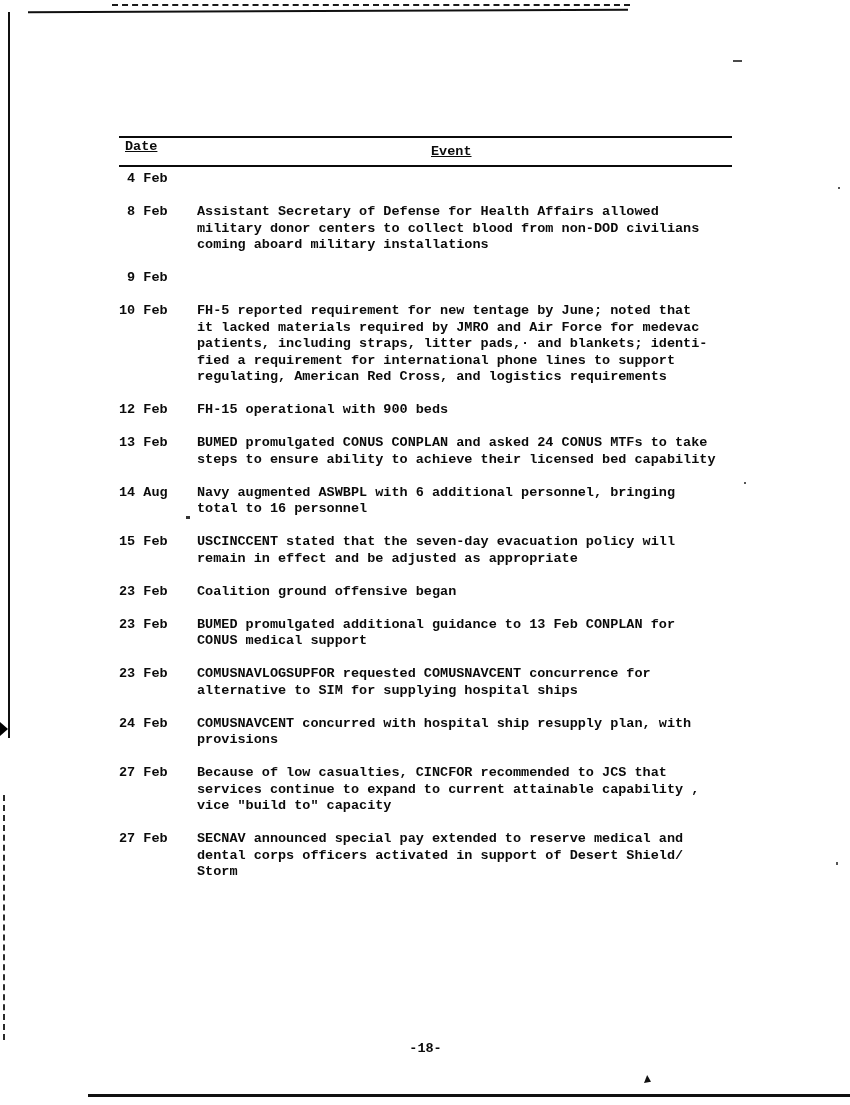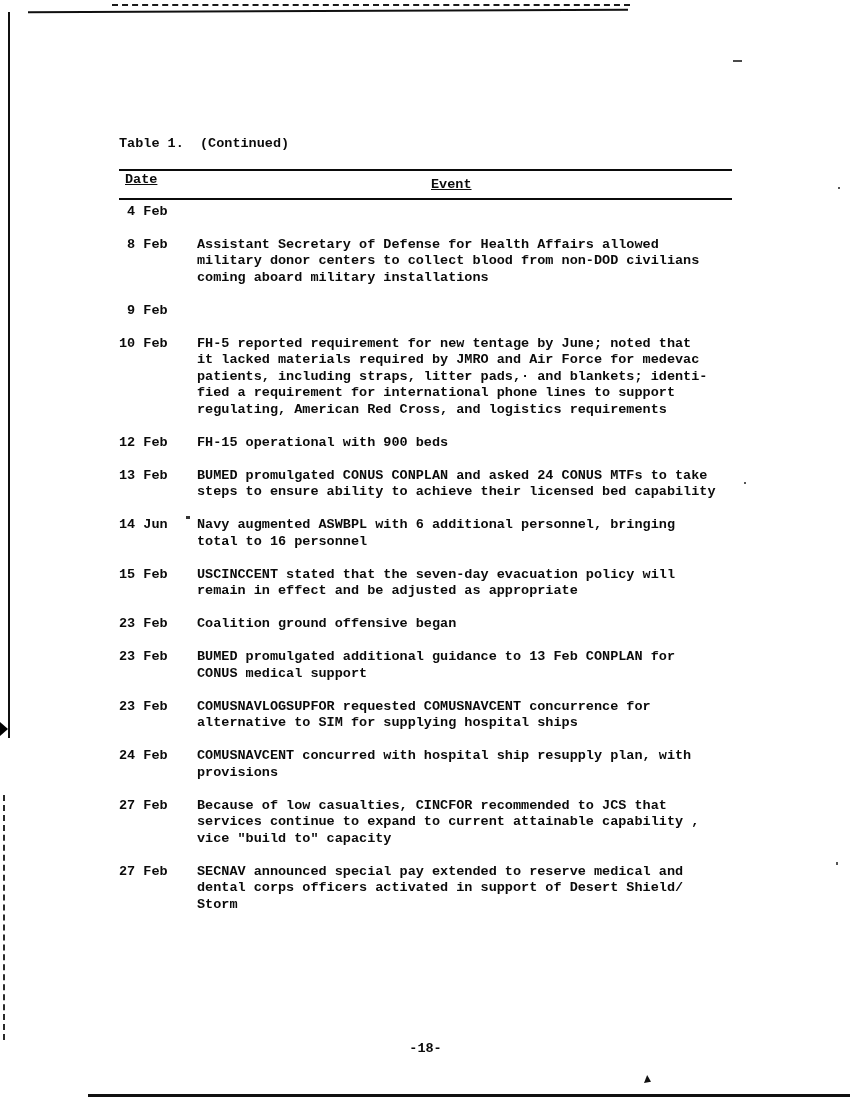--- a/index.html
+++ b/index.html
@@ -129,21 +129,20 @@
   <div class="artifact a-left-triangle"></div>
   <div class="artifact a-bottom-line"></div>
   <div class="artifact a-corner-mark"></div>
   <div class="artifact a-dash-tr"></div>
   <div class="artifact a-speck-1"></div>
   <div class="artifact a-speck-2"></div>
   <div class="artifact a-speck-3"></div>
   <div class="artifact a-speck-4"></div>
 
   <div class="content">
-    <div class="title">Table 1.  (Continued)</div>
 
     <div>
       <div class="rule"></div>
       <div class="header-row">
         <span class="header-date">Date</span>
         <span class="header-event">Event</span>
       </div>
       <div class="rule"></div>
 
       <div class="rows" id="rows">
@@ -176,21 +175,21 @@
     <span class="event-col">FH-15 operational with 900 beds</span>
   </div>
 
   <div class="row">
     <span class="date-col">13 Feb</span>
     <span class="event-col">BUMED promulgated CONUS CONPLAN and asked 24 CONUS MTFs to take
 steps to ensure ability to achieve their licensed bed capability</span>
   </div>
 
   <div class="row">
-    <span class="date-col">14 Jun</span>
+    <span class="date-col">14 Aug</span>
     <span class="event-col">Navy augmented ASWBPL with 6 additional personnel, bringing
 total to 16 personnel</span>
   </div>
 
   <div class="row">
     <span class="date-col">15 Feb</span>
     <span class="event-col">USCINCCENT stated that the seven-day evacuation policy will
 remain in effect and be adjusted as appropriate</span>
   </div>
 

